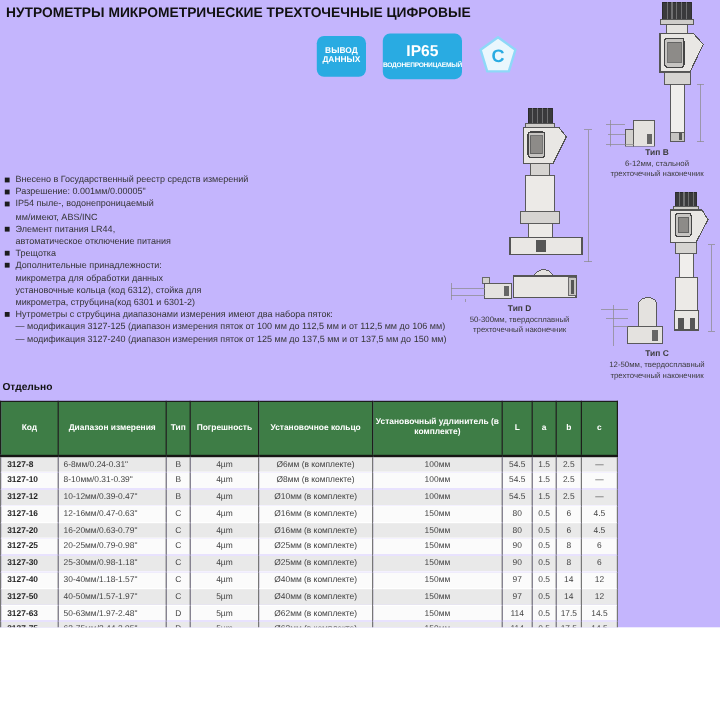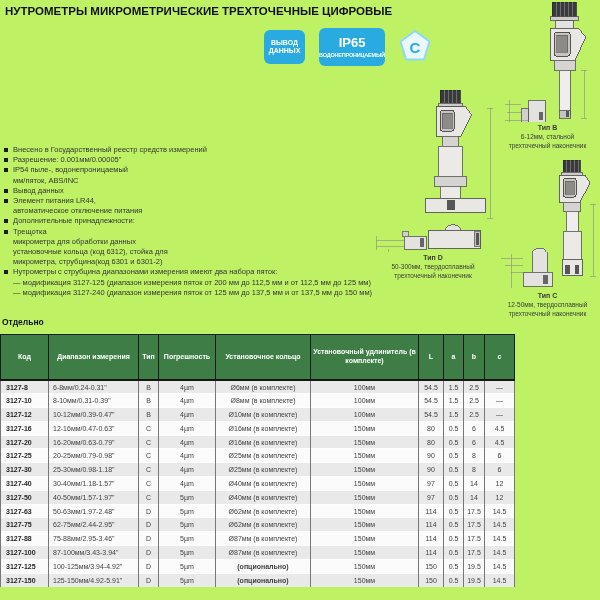--- a/index.html
+++ b/index.html
@@ -1,16 +1,16 @@
 <!DOCTYPE html>
 <html><head>
 <meta charset="utf-8">
 <style>
   html,body{margin:0;padding:0;background:#fff;}
-  #screen{position:relative;width:600px;height:600px;background:#bef264;overflow:hidden;
+  #screen{position:relative;width:600px;height:523px;background:#c4b5fd;overflow:hidden;
           font-family:"Liberation Sans",sans-serif;color:#222;}
 
   
   #page-title{position:absolute;top:5px;left:5px;font-size:11.5px;font-weight:bold;color:#111;}
 
   
   .badge-row{position:absolute;top:28px;left:264px;display:flex;align-items:flex-start;gap:14px;}
   .badge{background:#29abe2;color:#fff;border-radius:6px;display:flex;flex-direction:column;
          align-items:center;justify-content:center;text-align:center;}
   #badge-output{width:41px;height:34px;margin-top:2px;font-size:7px;font-weight:bold;line-height:1.2;}
@@ -81,46 +81,42 @@
         <span>Внесено в Государственный реестр средств измерений</span>
       </div>
       <div class="feature">
         <span class="sq"></span>
         <span>Разрешение: 0.001мм/0.00005"</span>
       </div>
       <div class="feature">
         <span class="sq"></span>
         <span>IP54 пыле-, водонепроницаемый</span>
       </div>
-      <div class="feature-sub">мм/пяток, ABS/INC</div>
-      <div class="feature">
-        <span class="sq"></span>
-        <span>Вывод данных</span>
-      </div>
+      <div class="feature-sub">мм/имеют, ABS/INC</div>
       <div class="feature">
         <span class="sq"></span>
         <span>Элемент питания LR44,</span>
       </div>
       <div class="feature-sub">автоматическое отключение питания</div>
       <div class="feature">
         <span class="sq"></span>
+        <span>Трещотка</span>
+      </div>
+      <div class="feature">
+        <span class="sq"></span>
         <span>Дополнительные принадлежности:</span>
-      </div>
-      <div class="feature">
-        <span class="sq"></span>
-        <span>Трещотка</span>
       </div>
       <div class="feature-sub">микрометра для обработки данных</div>
       <div class="feature-sub">установочные кольца (код 6312), стойка для</div>
       <div class="feature-sub">микрометра, струбцина(код 6301 и 6301-2)</div>
       <div class="feature">
         <span class="sq"></span>
         <span>Нутрометры с струбцина диапазонами измерения имеют два набора пяток:</span>
       </div>
-      <div class="feature-sub">— модификация 3127-125 (диапазон измерения пяток от 200 мм до 112,5 мм и от 112,5 мм до 125 мм)</div>
+      <div class="feature-sub">— модификация 3127-125 (диапазон измерения пяток от 100 мм до 112,5 мм и от 112,5 мм до 106 мм)</div>
       <div class="feature-sub">— модификация 3127-240 (диапазон измерения пяток от 125 мм до 137,5 мм и от 137,5 мм до 150 мм)</div>
     </div>
 
   <div class="diagram" id="diagram-b">
     <svg class="tech" width="105" height="122" viewBox="0 0 105 122">
       <g>
         <rect x="57" y="2" width="24" height="15" fill="#3a3a3c" stroke="#2a2a2c" stroke-width="0.8"></rect>
         <path d="M61,2 V17 M65,2 V17 M69,2 V17 M73,2 V17 M77,2 V17" stroke="#6f6f71" stroke-width="1"></path>
         <rect x="55" y="16.5" width="28" height="4" fill="#cfcdca" stroke="#555" stroke-width="0.8"></rect>
         <rect x="60" y="20.5" width="18" height="7.5" fill="#e4e2df" stroke="#555" stroke-width="0.8"></rect>

